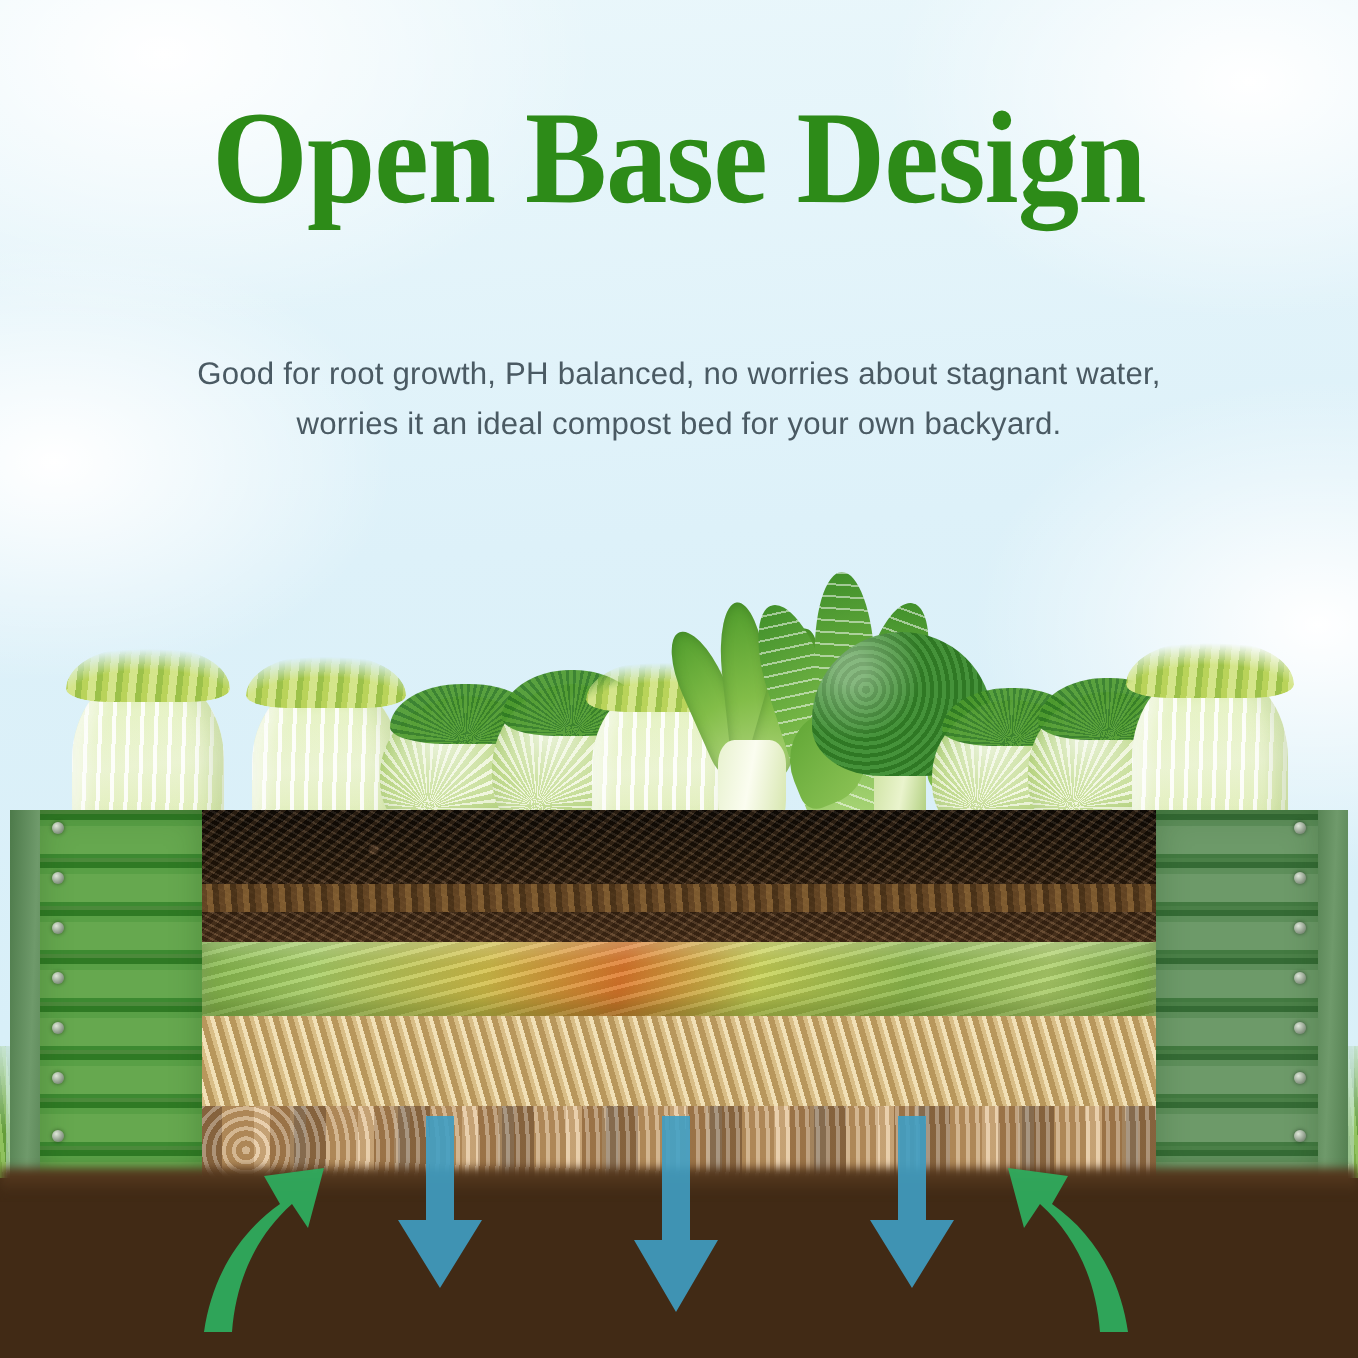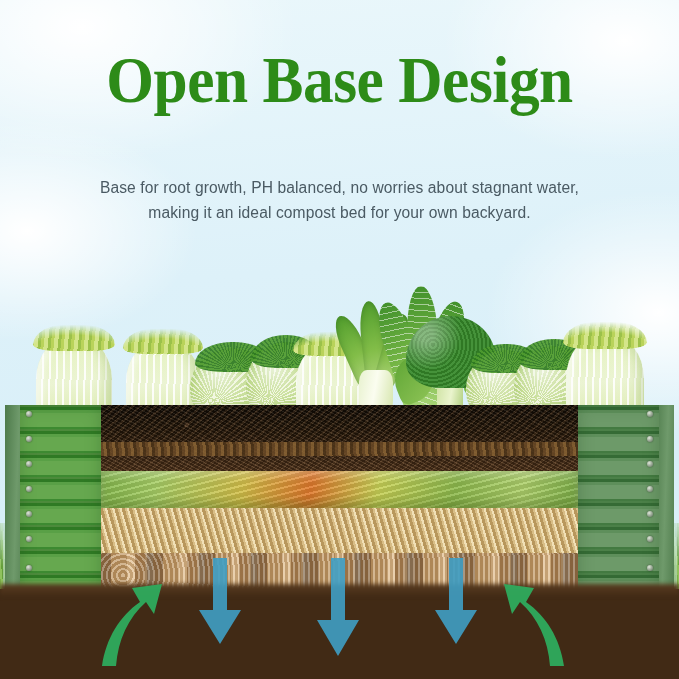--- a/index.html
+++ b/index.html
@@ -236,22 +236,22 @@
   .nb{ white-space:nowrap; }
 </style>
 </head>
 <body>
 
 <div id="stage">
 
   <h1 id="title">Open Base Design</h1>
 
   <p id="subtitle">
-    <span class="nb">Base for root growth, PH balanced, no worries about stagnant water,</span><br>
-    <span class="nb">making it an ideal compost bed for your own backyard.</span>
+    <span class="nb">Good for root growth, PH balanced, no worries about stagnant water,</span><br>
+    <span class="nb">worries it an ideal compost bed for your own backyard.</span>
   </p>
 
   <div id="scene">
 
     <div class="grass left"></div>
     <div class="grass right"></div>
 
     <div id="veg">
       <div class="veg napa" style="left:36px;  width:76px; height:84px;"></div>
       <div class="veg napa" style="left:126px; width:74px; height:80px;"></div>

